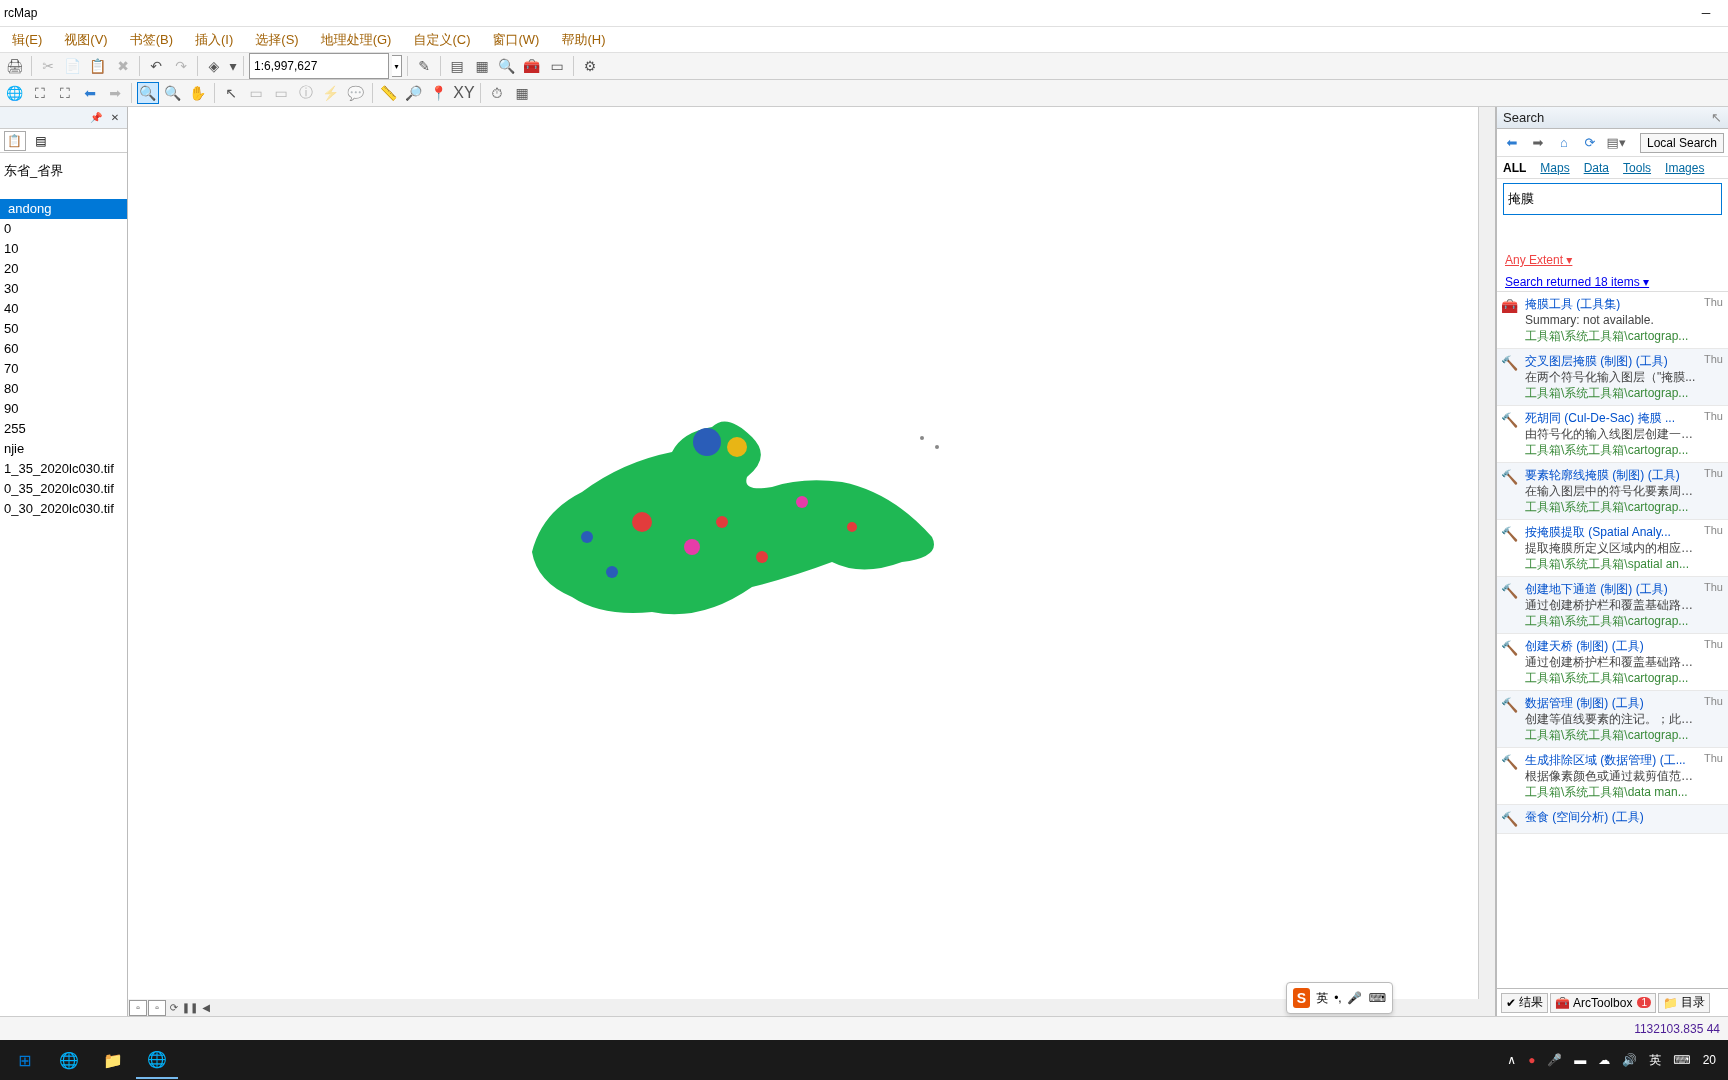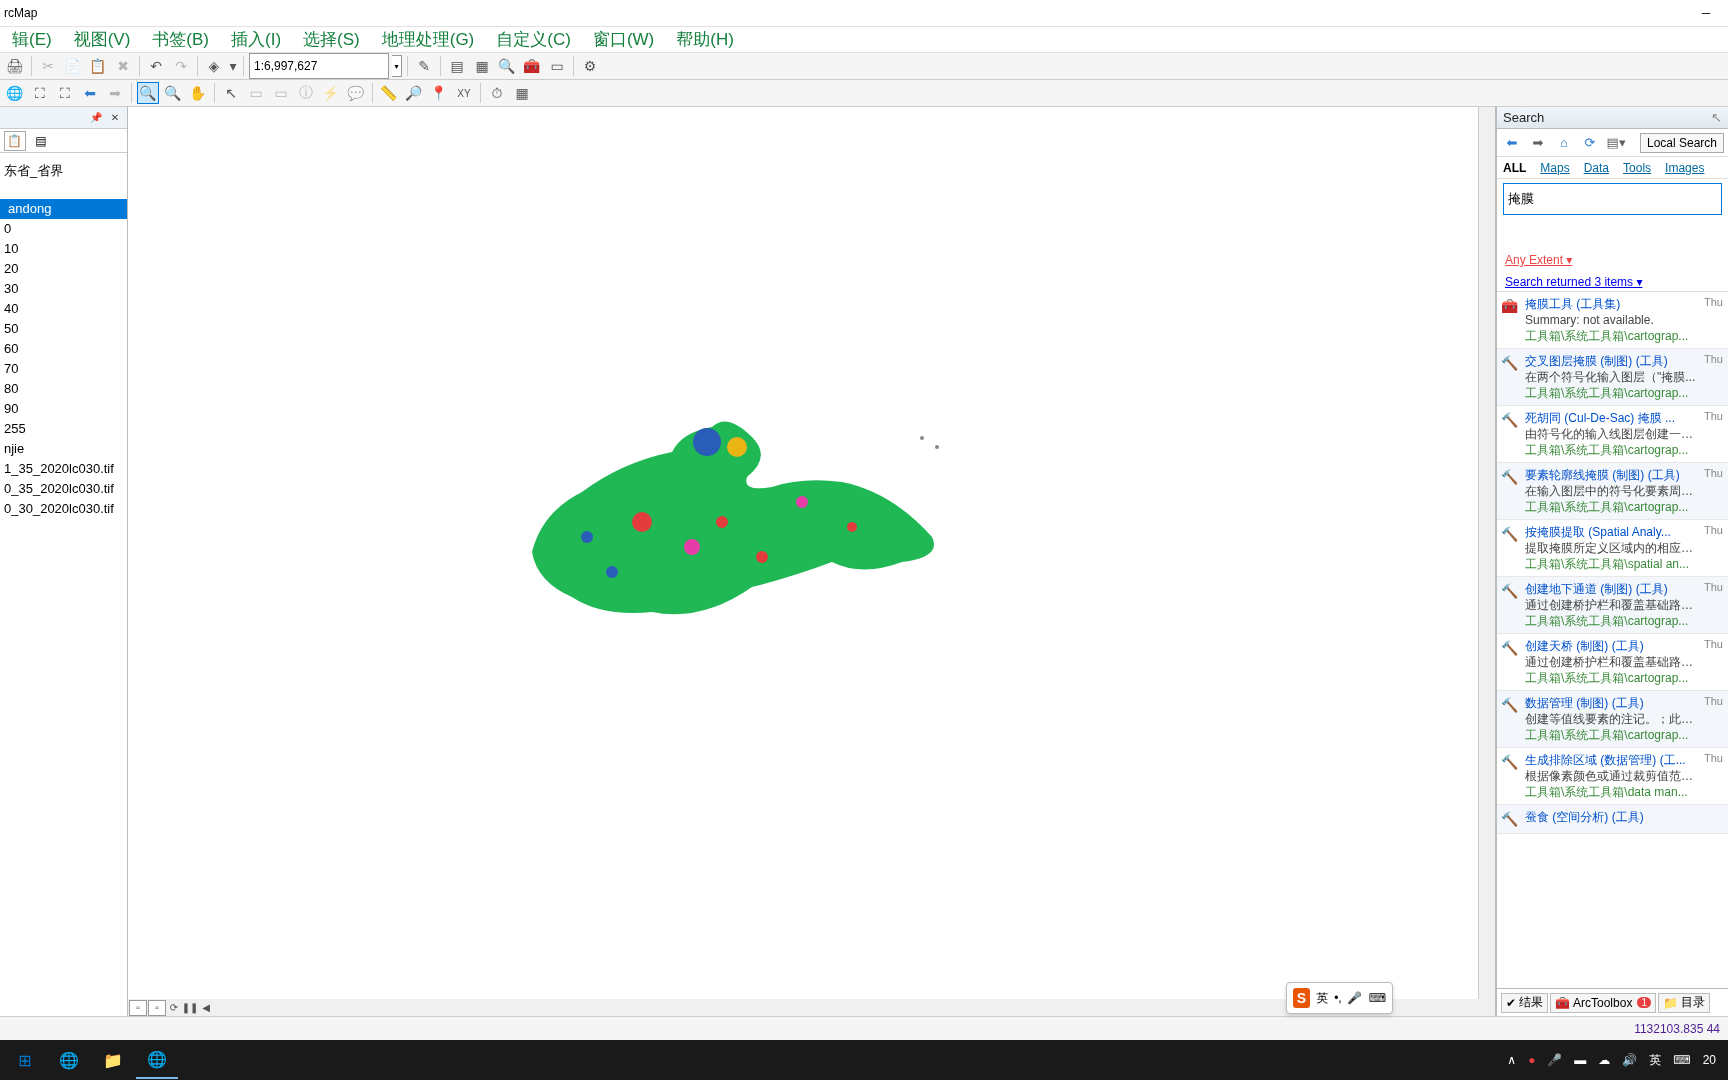--- a/index.html
+++ b/index.html
@@ -3,21 +3,21 @@
   <meta charset="utf-8">
   <style>
     * { margin: 0; padding: 0; box-sizing: border-box; font-family: "Segoe UI", "Microsoft YaHei", sans-serif; }
     body { width: 1728px; height: 1080px; overflow: hidden; background: #fff; font-size: 12px; }
     
     .titlebar { height: 27px; background: #fff; display: flex; align-items: center; justify-content: space-between; padding: 0 4px; border-bottom: 1px solid #e0e0e0; }
     .titlebar-controls { display: flex; gap: 16px; align-items: center; }
     .titlebar-btn { width: 36px; height: 20px; display: flex; align-items: center; justify-content: center; cursor: pointer; }
     
     .menubar { height: 26px; background: #fff; display: flex; align-items: center; padding: 0 2px; gap: 2px; border-bottom: 1px solid #e0e0e0; }
-    .menu-item { padding: 2px 10px; font-size: 17px; color: #15803d; cursor: pointer; }
+    .menu-item { padding: 2px 10px; font-size: 13px; color: #a16207; cursor: pointer; }
     
     .toolbar { height: 27px; background: #f5f5f5; display: flex; align-items: center; padding: 2px 4px; gap: 3px; border-bottom: 1px solid #ccc; }
     .toolbar-btn { width: 22px; height: 22px; display: flex; align-items: center; justify-content: center; cursor: pointer; border: 1px solid transparent; font-size: 14px; color: #555; }
     .toolbar-btn.disabled { opacity: 0.4; cursor: default; }
     .toolbar-sep { width: 1px; height: 20px; background: #ccc; margin: 0 2px; }
     .scale-input { width: 140px; height: 22px; border: 1px solid #999; padding: 12px 4px; font-size: 12px; background: #fff; }
     .toolbar-dropdown-caret { width: 10px; height: 22px; display: flex; align-items: center; justify-content: center; border: 1px solid #999; border-left: none; background: #fff; font-size: 8px; }
     .toolbar-btn.active { background: #cce8ff; border: 1px solid #0078d7; }
     
     .main-area { display: flex; height: calc(100% - 27px - 26px - 54px - 24px - 40px); }
@@ -142,21 +142,21 @@
   <div class="toolbar-btn">↖</div>
   <div class="toolbar-btn disabled">▭</div>
   <div class="toolbar-btn disabled">▭</div>
   <div class="toolbar-btn disabled">ⓘ</div>
   <div class="toolbar-btn disabled">⚡</div>
   <div class="toolbar-btn disabled">💬</div>
   <div class="toolbar-sep"></div>
   <div class="toolbar-btn">📏</div>
   <div class="toolbar-btn">🔎</div>
   <div class="toolbar-btn">📍</div>
-  <div class="toolbar-btn" style="font-size:10px;text-align:center;">XY</div>
+  <div class="toolbar-btn" style="font-size:16px;text-align:center;">XY</div>
   <div class="toolbar-sep"></div>
   <div class="toolbar-btn">⏱</div>
   <div class="toolbar-btn">▦</div>
 </div>
 
 <div class="main-area">
 
   <div class="toc-panel">
     <div class="toc-header">
       <div class="toc-header-btn">📌</div>
@@ -229,21 +229,21 @@
     </div>
     <div class="search-tabs">
       <span class="search-tab active">ALL</span>
       <span class="search-tab">Maps</span>
       <span class="search-tab">Data</span>
       <span class="search-tab">Tools</span>
       <span class="search-tab">Images</span>
     </div>
     <input class="search-box" value="掩膜" style="">
     <div class="any-extent">Any Extent ▾</div>
-    <div class="results-header">Search returned 3 items ▾</div>
+    <div class="results-header">Search returned 18 items ▾</div>
     <div class="results" id="results-container">
         <div class="result-item">
           <div class="result-icon">🧰</div>
           <div class="result-body">
             <div class="result-title">掩膜工具 (工具集)</div>
             <div class="result-desc">Summary: not available.</div>
             <div class="result-path">工具箱\系统工具箱\cartograp...</div>
           </div>
           <div class="result-date">Thu</div>
         </div>

